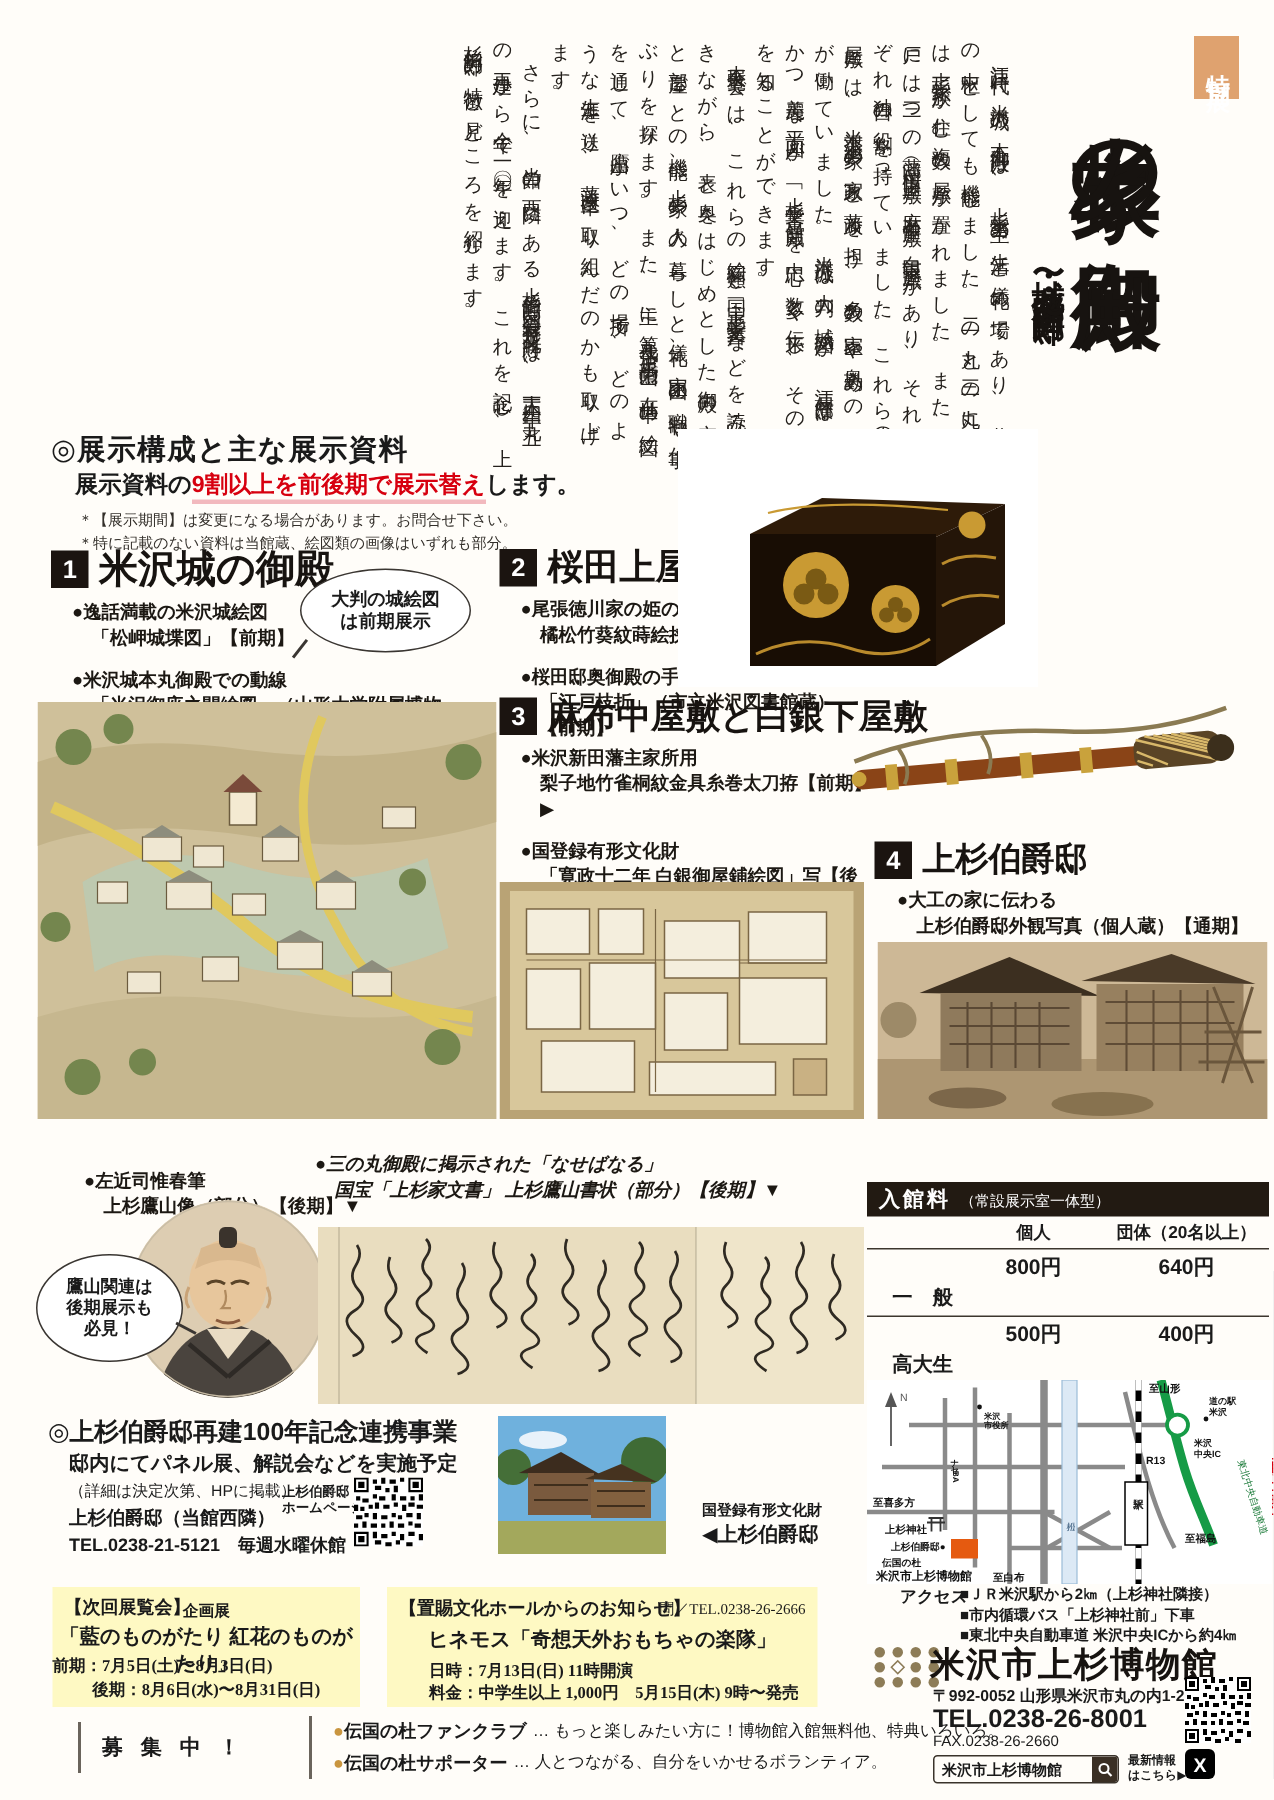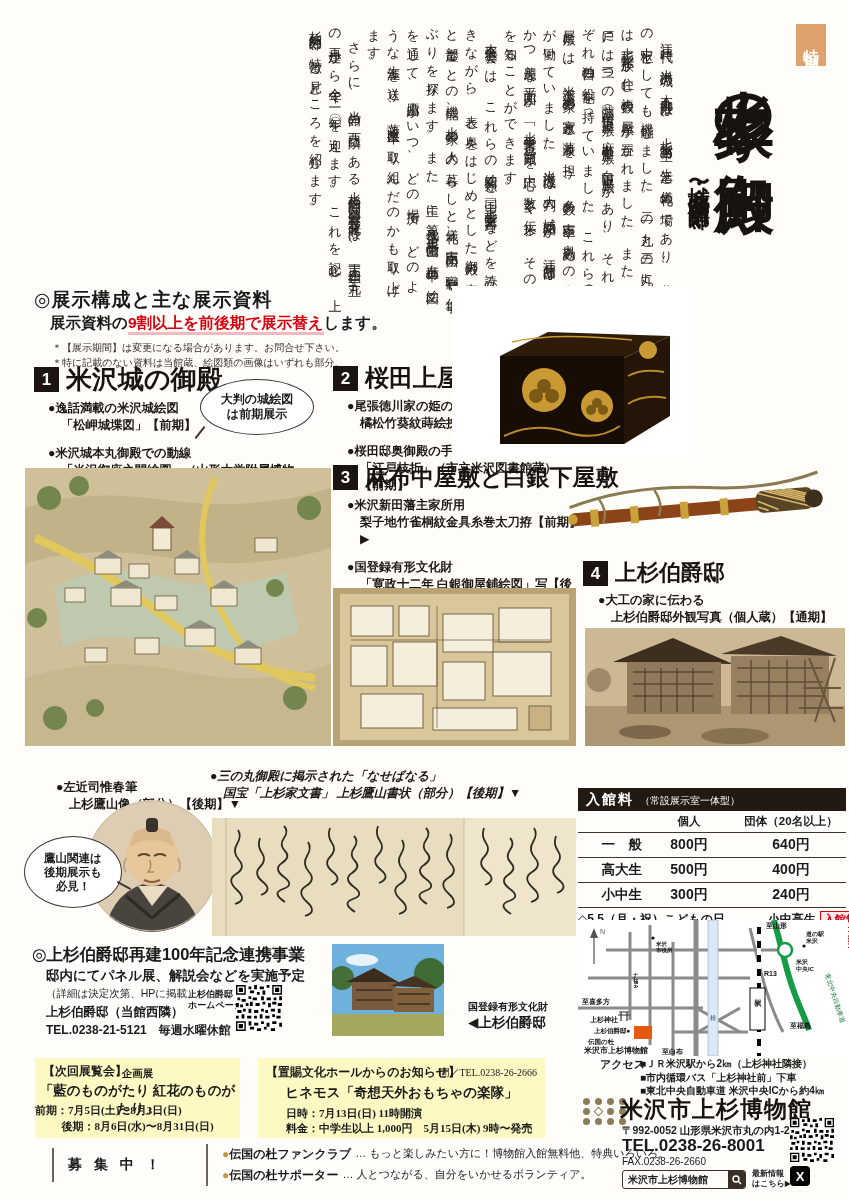--- a/index.html
+++ b/index.html
@@ -36,21 +36,21 @@
   .bubble.tail-r:after{right:-4px;bottom:14px;transform:rotate(-62deg);}
   .ph{display:block;}
   
   .adm{width:268px;}
   .adm-head{background:#221a12;color:#fff;display:flex;align-items:baseline;gap:6px;padding:3px 8px;height:17px;}
   .adm-head .t{font-size:14px;font-weight:800;letter-spacing:2px;}
   .adm-head .s{font-size:10px;}
   .adm-grid{display:grid;grid-template-columns:64px 94px 110px;font-weight:800;}
   .adm-grid .c{padding:3px 0;text-align:center;}
   .adm-grid .hd{font-size:11.5px;border-bottom:1.5px solid #3c362e;}
-  .adm-grid .lb{font-size:13.5px;text-align:right;padding-left:10px;}
+  .adm-grid .lb{font-size:13.5px;text-align:center;padding-left:10px;margin-top:20px;}
   .adm-grid .vl{font-size:14px;}
   .adm-grid .row{border-bottom:1.5px solid #3c362e;}
   .freeline{font-size:12px;font-weight:800;margin-top:3px;white-space:nowrap;}
   .freebadge{display:inline-block;border:1.5px solid #d7000f;color:#d7000f;background:#fbe9e9;
              font-size:11px;padding:0 3px;margin-left:4px;line-height:15px;}
   
   .cen-h{font-size:16.5px;font-weight:800;}
   .cen-s{font-size:13.5px;font-weight:800;}
   .small{font-size:10.5px;}
   .fbox{background:#fef9c3;}

